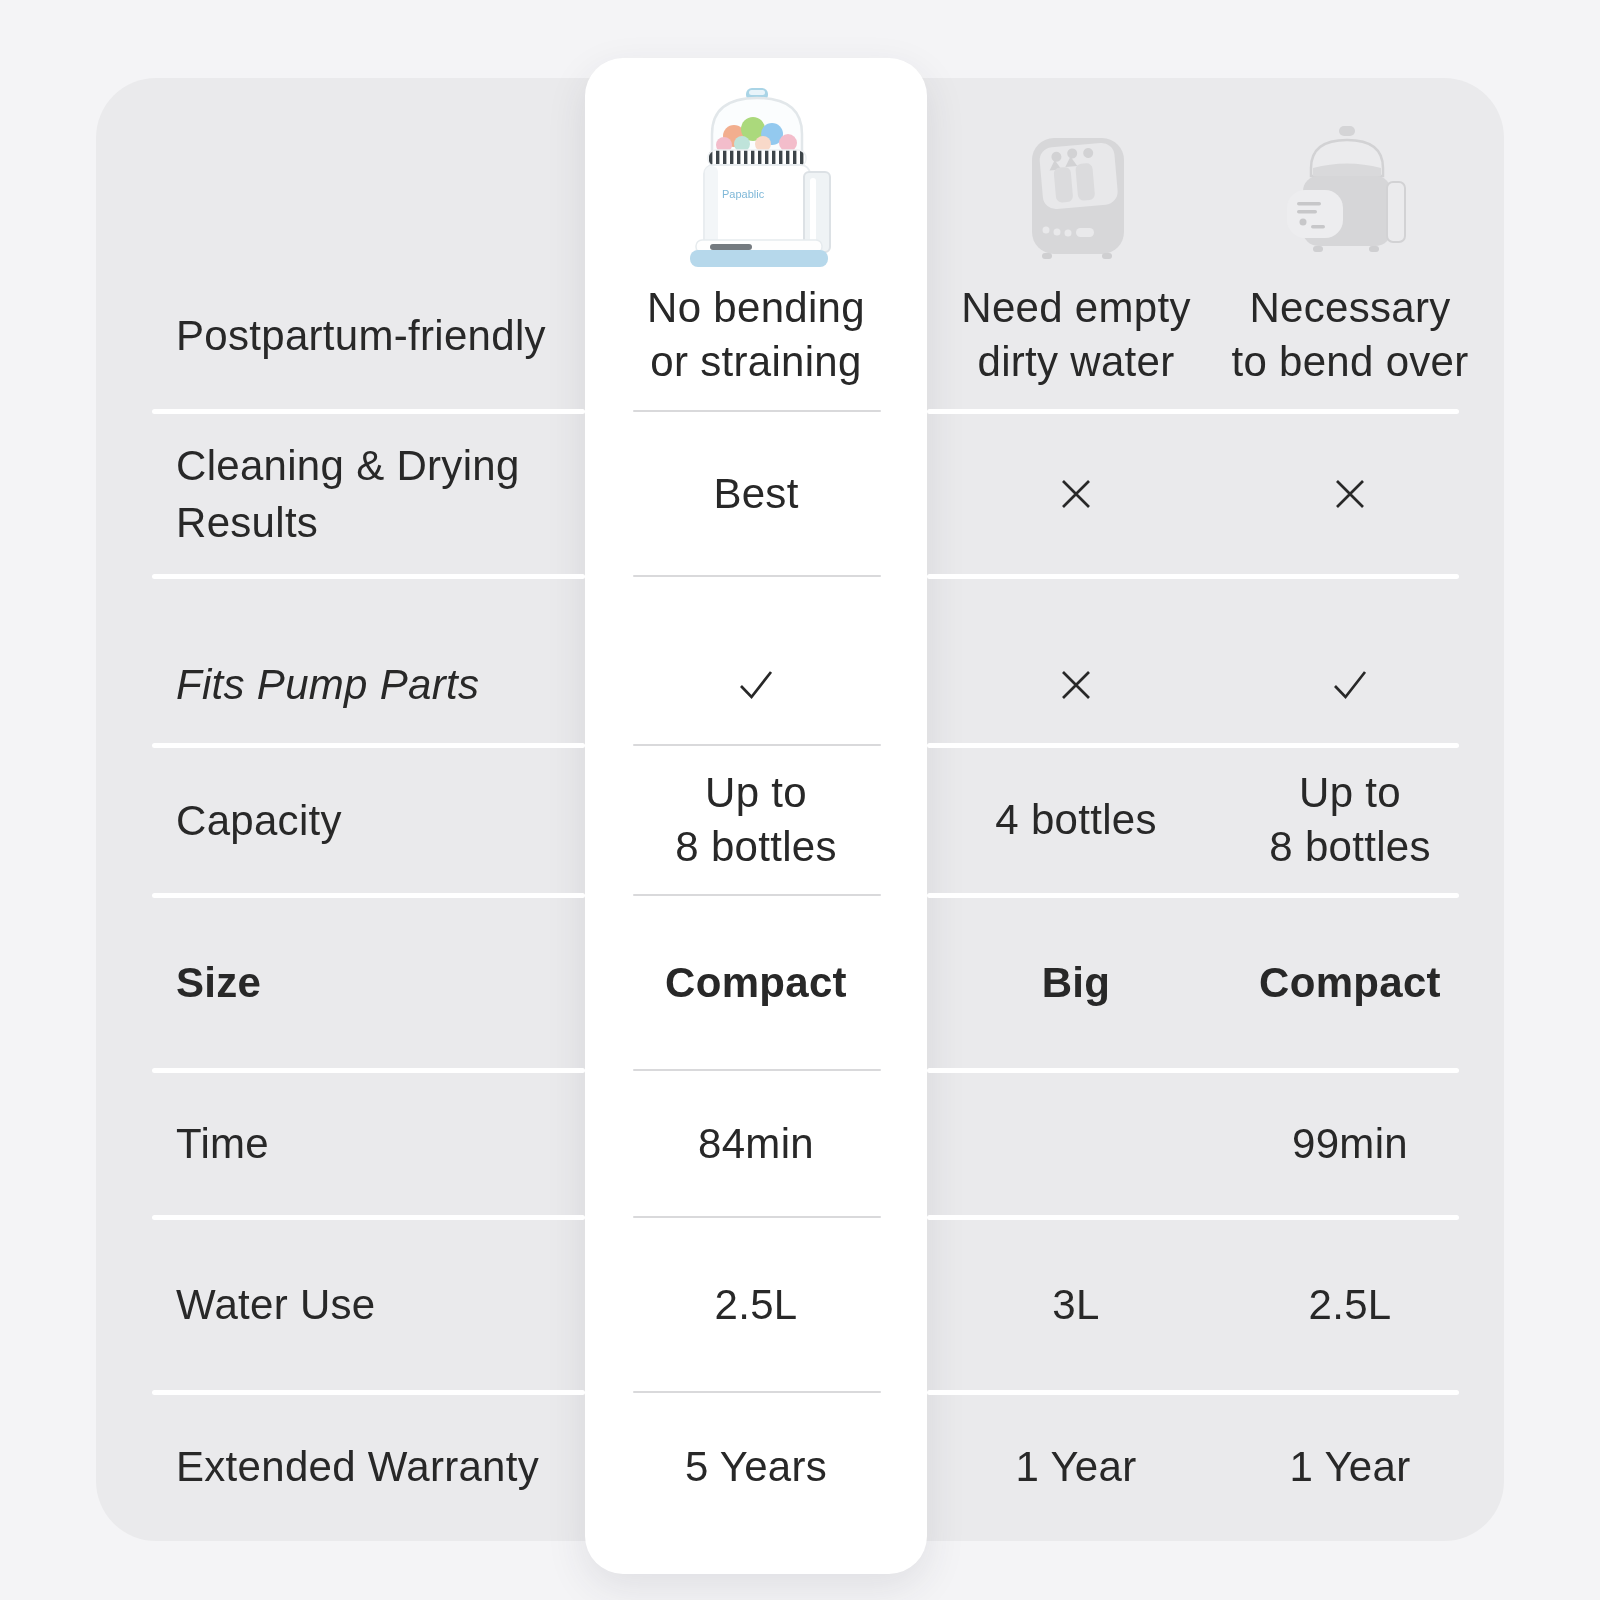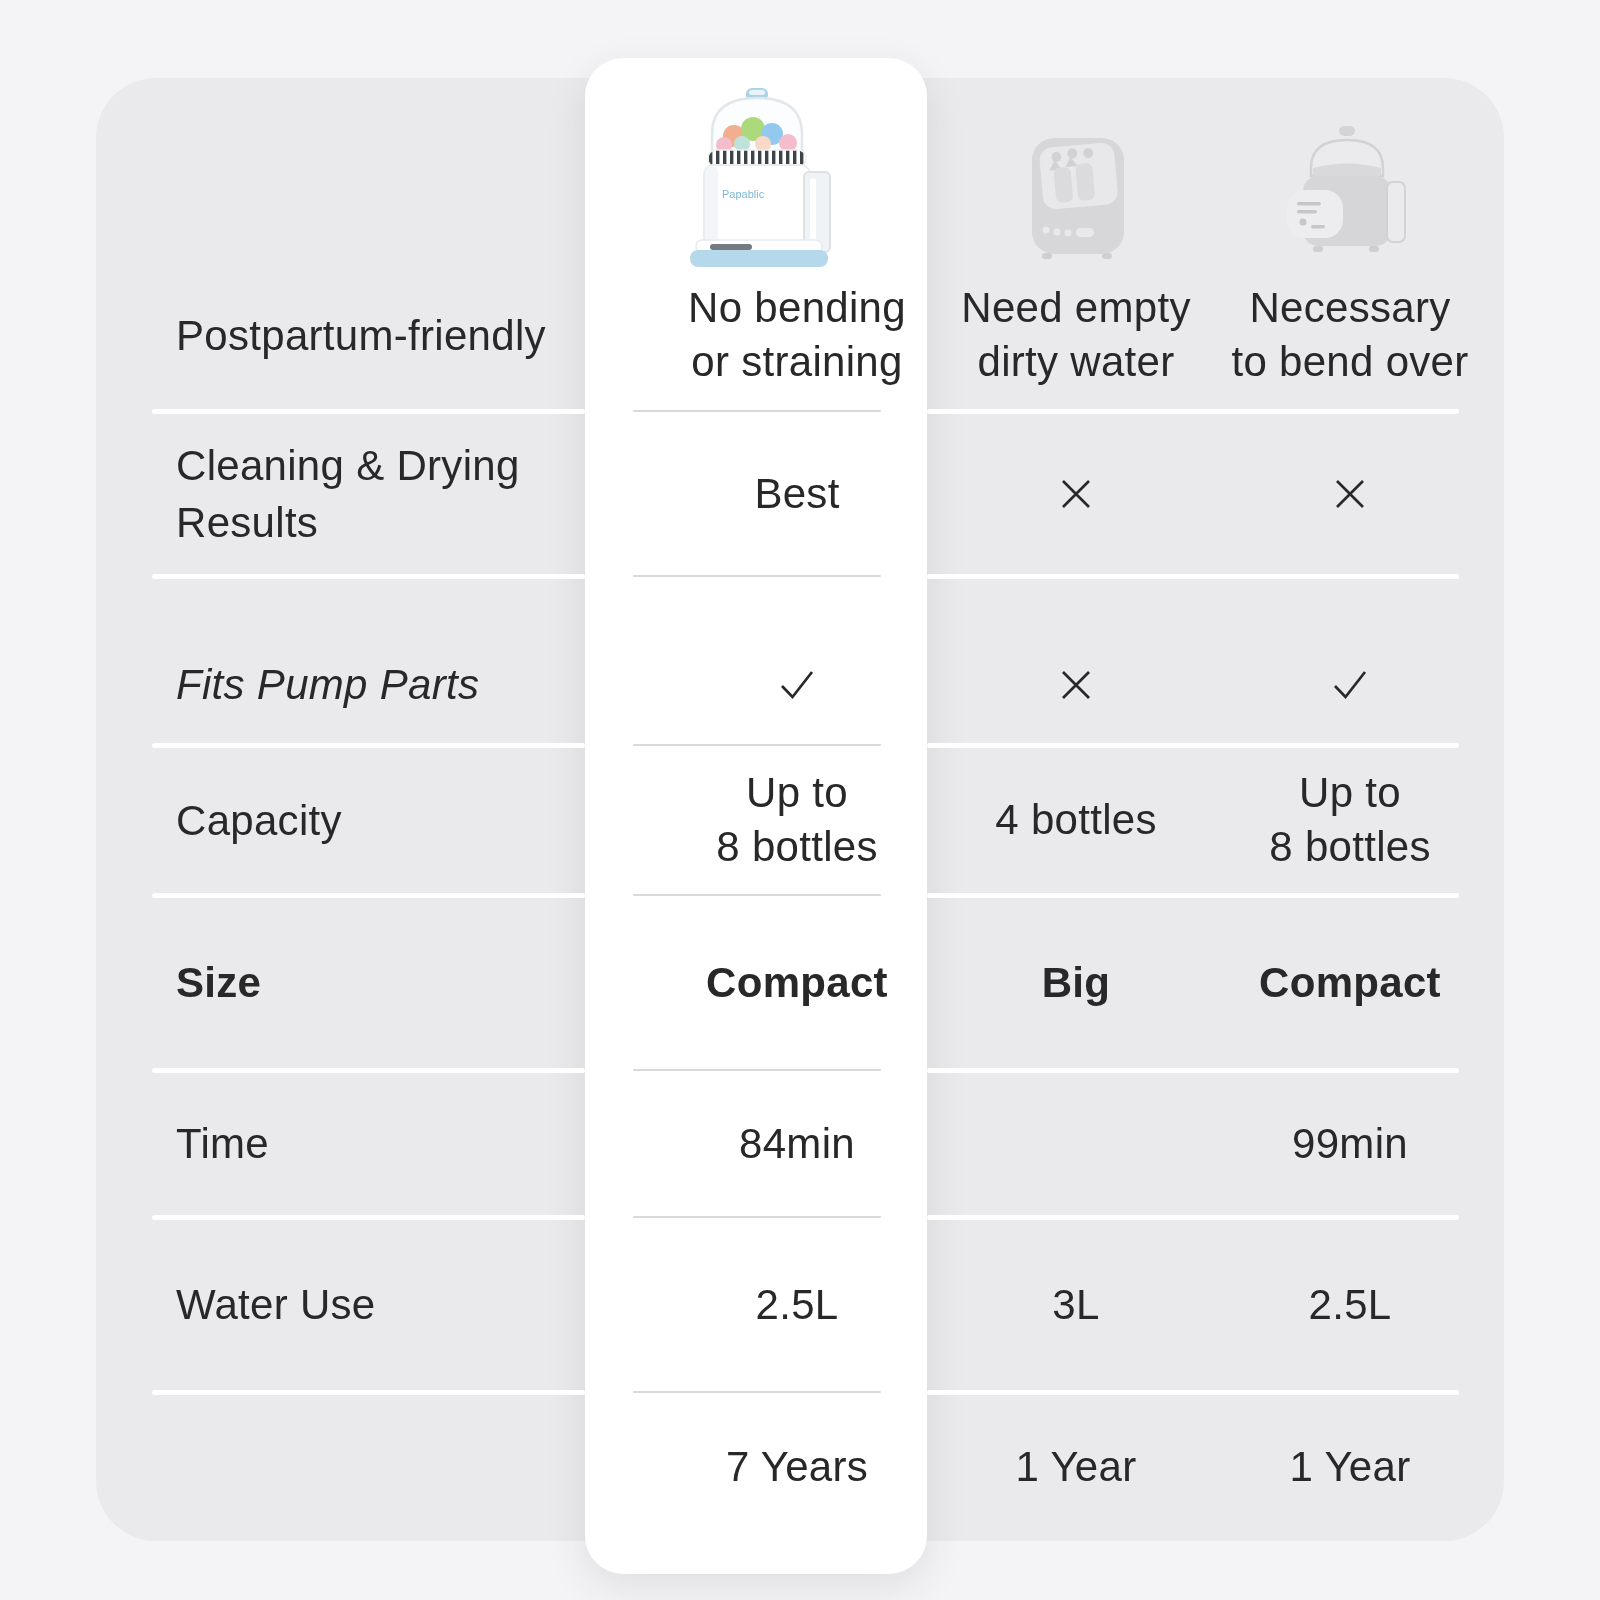--- a/index.html
+++ b/index.html
@@ -22,21 +22,21 @@
   .divider.on-gray{height:5px;background:#ffffff;}
   .divider.on-card{height:2px;background:#d9d9db;}
 
   .cell{
     position:absolute;z-index:4;
     display:flex;align-items:center;justify-content:center;
     font-size:42px;line-height:54px;letter-spacing:0.3px;
     text-align:center;white-space:pre-line;
   }
   .c-label{left:176px;width:392px;justify-content:flex-start;text-align:left;line-height:57px;}
-  .c-f{left:585px;width:342px;padding-left:41px;}
+  .c-f{left:585px;width:342px;}
   .c-3{left:926px;width:300px;}
   .c-4{left:1226px;width:248px;}
 
   .hdr{top:240px;height:190px;}
   .r2{top:411px;height:165px;}
   .r3{top:600px;height:169px;font-style:italic;}
   .r4{top:745px;height:150px;}
   .r5{top:895px;height:175px;font-weight:bold;}
   .r6{top:1070px;height:147px;}
   .r7{top:1217px;height:175px;}
@@ -168,21 +168,22 @@
 
   <div class="cell c-label r6">Time</div>
   <div class="cell c-f r6">84min</div>
   <div class="cell c-4 r6">99min</div>
 
   <div class="cell c-label r7">Water Use</div>
   <div class="cell c-f r7">2.5L</div>
   <div class="cell c-3 r7">3L</div>
   <div class="cell c-4 r7">2.5L</div>
 
-  <div class="cell c-f r8">7 Years</div>
+  <div class="cell c-label r8">Extended Warranty</div>
+  <div class="cell c-f r8">5 Years</div>
   <div class="cell c-3 r8">1 Year</div>
   <div class="cell c-4 r8">1 Year</div>
 <div class="divider on-gray" style="left: 152px; width: 433px; top: 408.5px;"></div>
     <div class="divider on-card" style="left: 633px; width: 248px; top: 410px;"></div>
     <div class="divider on-gray" style="left: 927px; width: 532px; top: 408.5px;"></div>
     <div class="divider on-gray" style="left: 152px; width: 433px; top: 573.5px;"></div>
     <div class="divider on-card" style="left: 633px; width: 248px; top: 575px;"></div>
     <div class="divider on-gray" style="left: 927px; width: 532px; top: 573.5px;"></div>
     <div class="divider on-gray" style="left: 152px; width: 433px; top: 742.5px;"></div>
     <div class="divider on-card" style="left: 633px; width: 248px; top: 744px;"></div>

